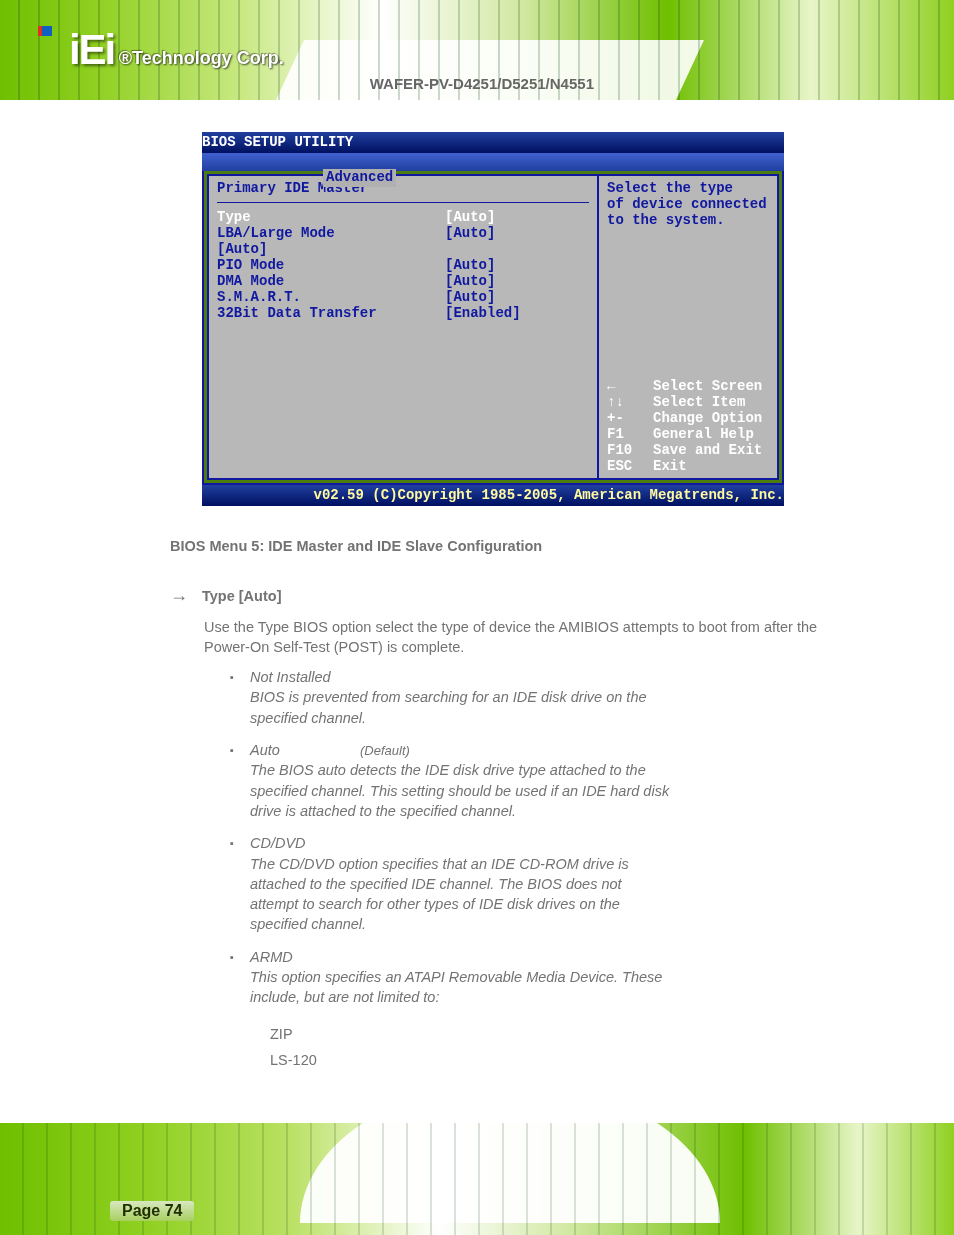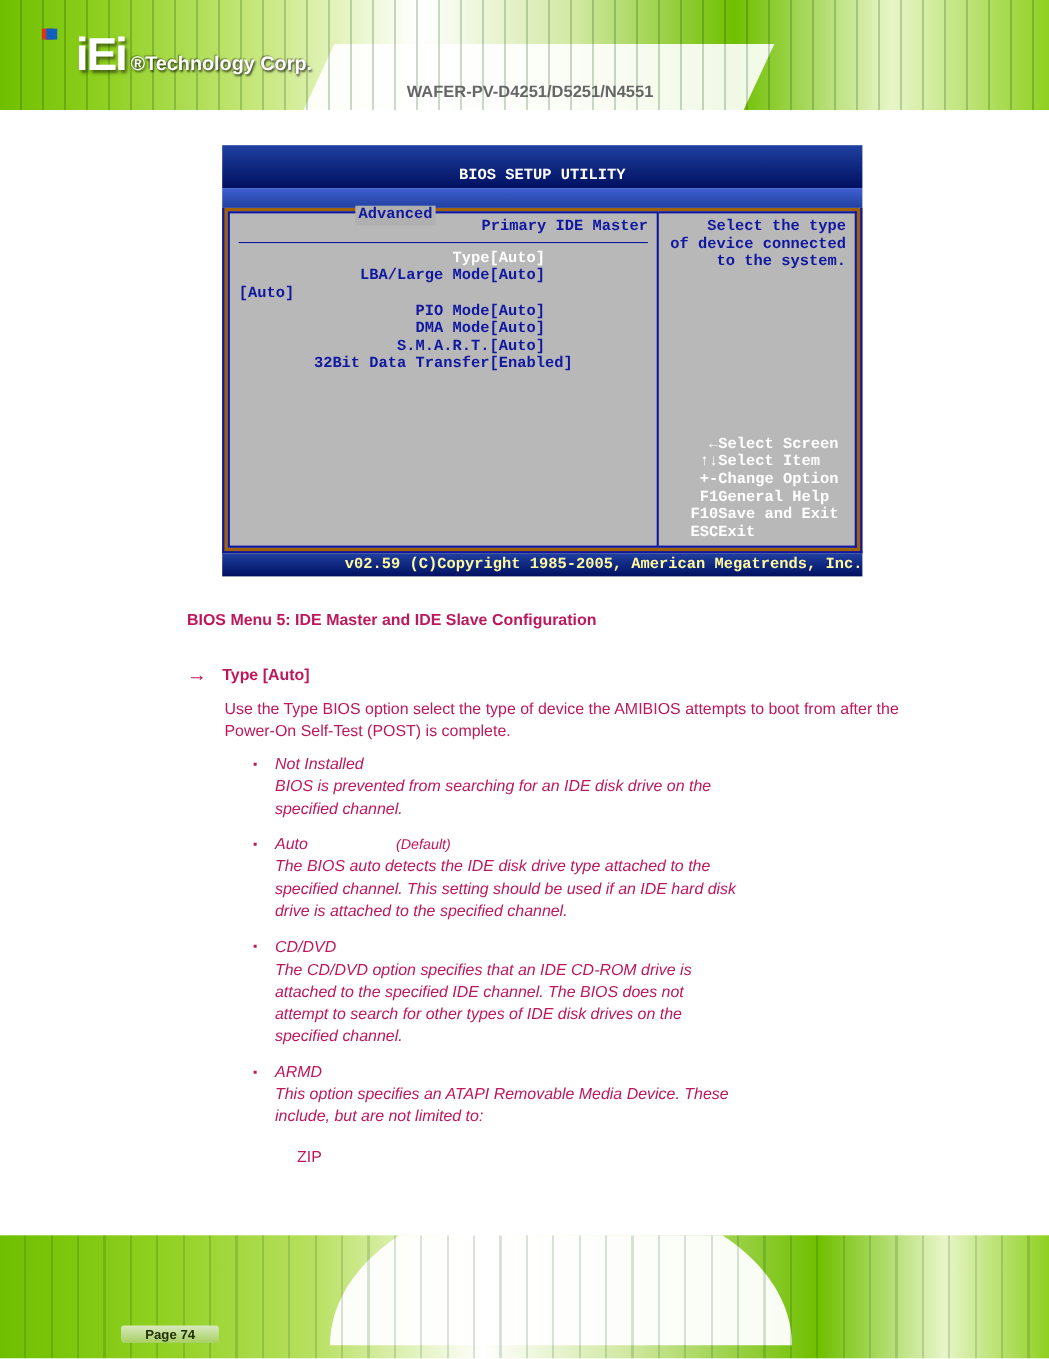--- a/index.html
+++ b/index.html
@@ -70,22 +70,22 @@
   .bios-box {
     width: 582px;
     margin: 32px 0 0 202px;
     font-family: "Lucida Console", "Courier New", monospace;
     font-size: 14px;
     font-weight: bold;
   }
   .bios-title {
     background: linear-gradient(#2040a0, #001060);
     color: #fff;
-    text-align: center;
-    padding: 20px 0 3px;
+    text-align: left;
+    padding: 2px 0 3px;
   }
   .bios-tabs {
     background: linear-gradient(#4060d0, #2040a0);
     height: 18px;
     position: relative;
   }
   .tab-active {
     position: absolute;
     top: 16px;
     left: 73px;
@@ -93,22 +93,21 @@
     color: #1018a0;
     padding: 0 3px;
     height: 18px;
     line-height: 16px;
     margin-left: 48px;
   }
   .bios-body {
     display: flex;
     border: 2px solid #1018a0;
     border-top: none;
-    background: #a16207;
-    text-align: right;
+    background: #4d7c0f;
   }
   .bios-left {
     width: 392px;
     border: 2px solid #1018a0;
     margin: 3px 0 3px 3px;
     padding: 4px 8px 0;
     background: #b8b8b8;
     color: #1018a0;
   }
   .bios-left .section-head {
@@ -147,21 +146,21 @@
     background: linear-gradient(#2040a0, #001060);
     color: #fff9a0;
     text-align: right;
     padding: 2px 0 3px;
   }
 
   .doc {
     margin: 30px 120px 0 170px;
     font-size: 14.5px;
     line-height: 1.4;
-    color: #be185d;
+    color: #737373;
     font-family: Arial, sans-serif;
   }
   .doc-caption {
     font-weight: bold;
     margin: 0 0 30px 0;
   }
   .arrow-row {
     display: flex;
     gap: 12px;
     margin: 18px 0 8px;
@@ -227,23 +226,23 @@
     font-size: 13px;
     z-index: 2;
     display: flex;
     flex-direction: column;
     align-items: flex-start;
     gap: 2px;
   }
   .page-tab {
     background: linear-gradient(#d8e8c0, #a8d060);
     color: #203000;
-    padding: 1px 22px;
+    padding: 1px 12px;
     border-radius: 3px;
-    font-size: 12px;
+    font-size: 16px;
     font-weight: bold;
   }
   .prod-code {
     position: absolute;
     top: 75px;
     right: 360px;
     font-size: 15px;
     color: #666;
     font-weight: bold;
     z-index: 4;
@@ -348,19 +347,20 @@
   <div class="para">Use the Type BIOS option select the type of device the AMIBIOS attempts to boot from after the Power-On Self-Test (POST) is complete.</div>
 
   <ul class="doc-bullets" id="doc-bullets">
       <li style="margin-bottom: 12px;"><span style="display: inline-block; width: 110px;">Not Installed</span><span style="display: inline-block; width: 70px;"></span><span style="display: inline-block; width: 420px; vertical-align: top;">BIOS is prevented from searching for an IDE disk drive on the specified channel.</span></li>
       <li style="margin-bottom: 12px;"><span style="display: inline-block; width: 110px;">Auto</span><span style="display: inline-block; width: 70px; font-size: 13px;">(Default) </span><span style="display: inline-block; width: 420px; vertical-align: top;">The BIOS auto detects the IDE disk drive type attached to the specified channel. This setting should be used if an IDE hard disk drive is attached to the specified channel.</span></li>
       <li style="margin-bottom: 12px;"><span style="display: inline-block; width: 110px;">CD/DVD</span><span style="display: inline-block; width: 70px;"></span><span style="display: inline-block; width: 420px; vertical-align: top;">The CD/DVD option specifies that an IDE CD-ROM drive is attached to the specified IDE channel. The BIOS does not attempt to search for other types of IDE disk drives on the specified channel.</span></li>
       <li style="margin-bottom: 16px;"><span style="display: inline-block; width: 110px;">ARMD</span><span style="display: inline-block; width: 70px;"></span><span style="display: inline-block; width: 420px; vertical-align: top;">This option specifies an ATAPI Removable Media Device. These include, but are not limited to:</span></li>
     </ul>
 
   <div class="sub">ZIP</div>
+  <div class="sub">LS-120</div>
 </div>
 
 <div class="footer-banner">
   <div class="page-num">
     <div class="page-tab">Page 74</div>
   </div>
 </div>
 
 </body></html>

